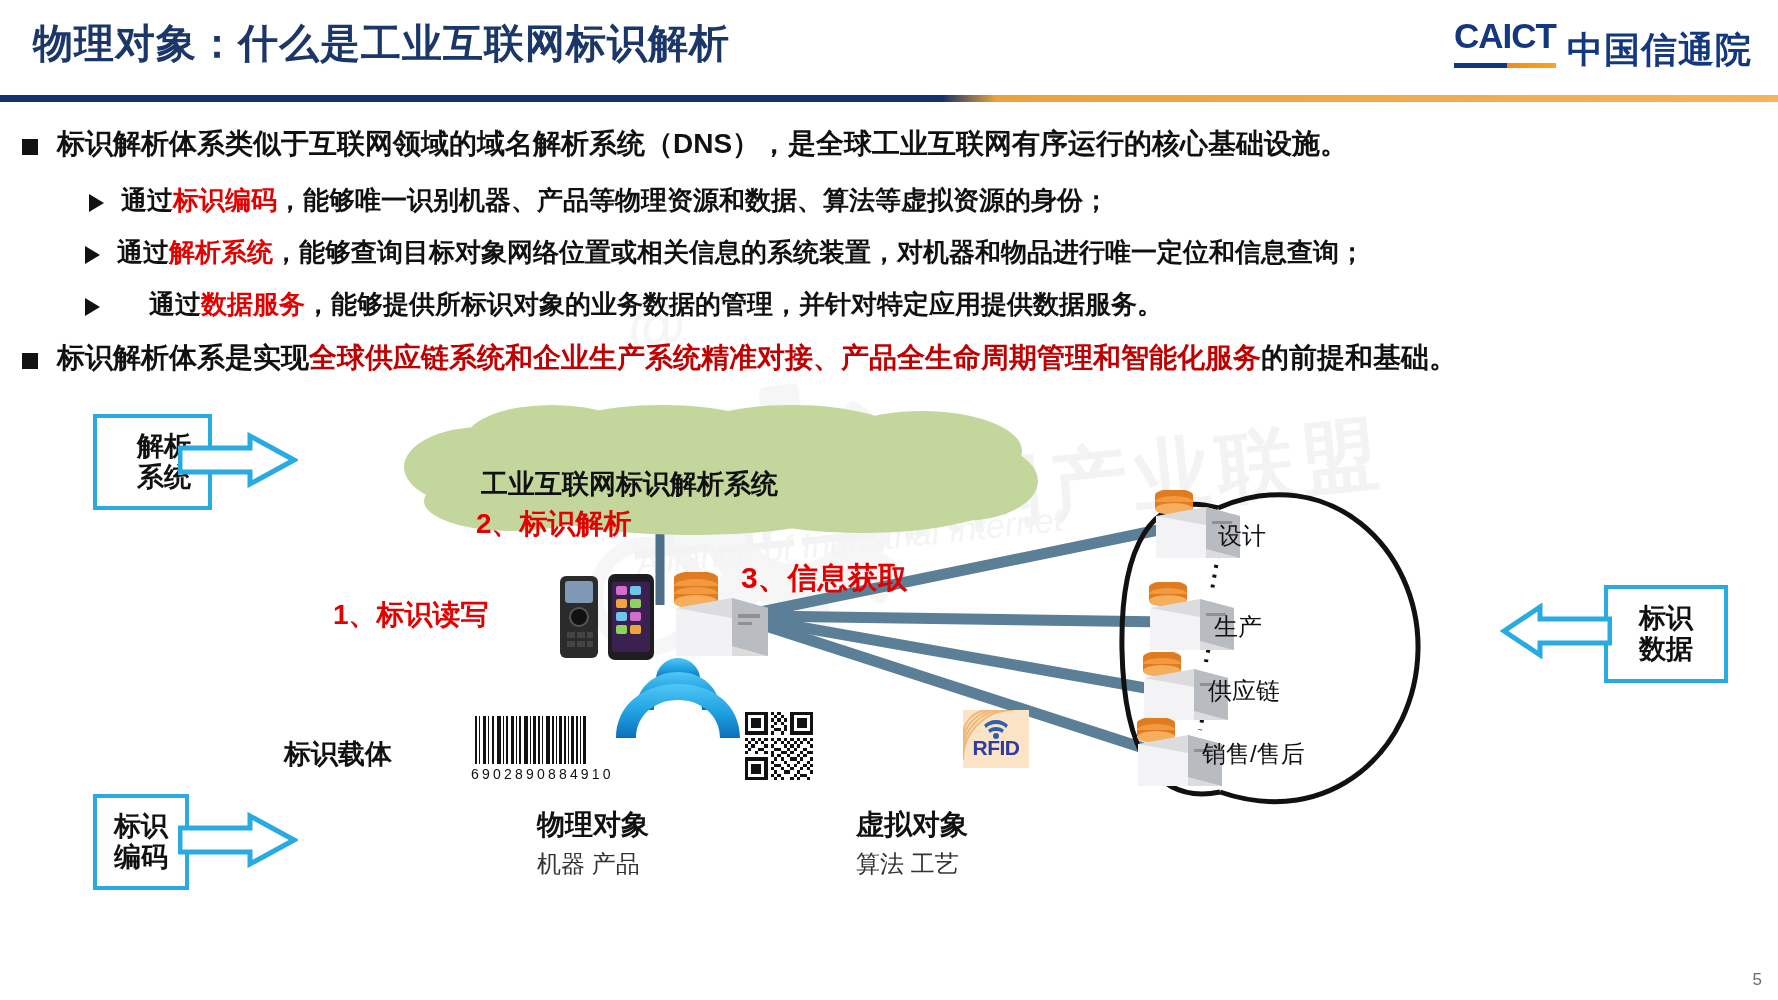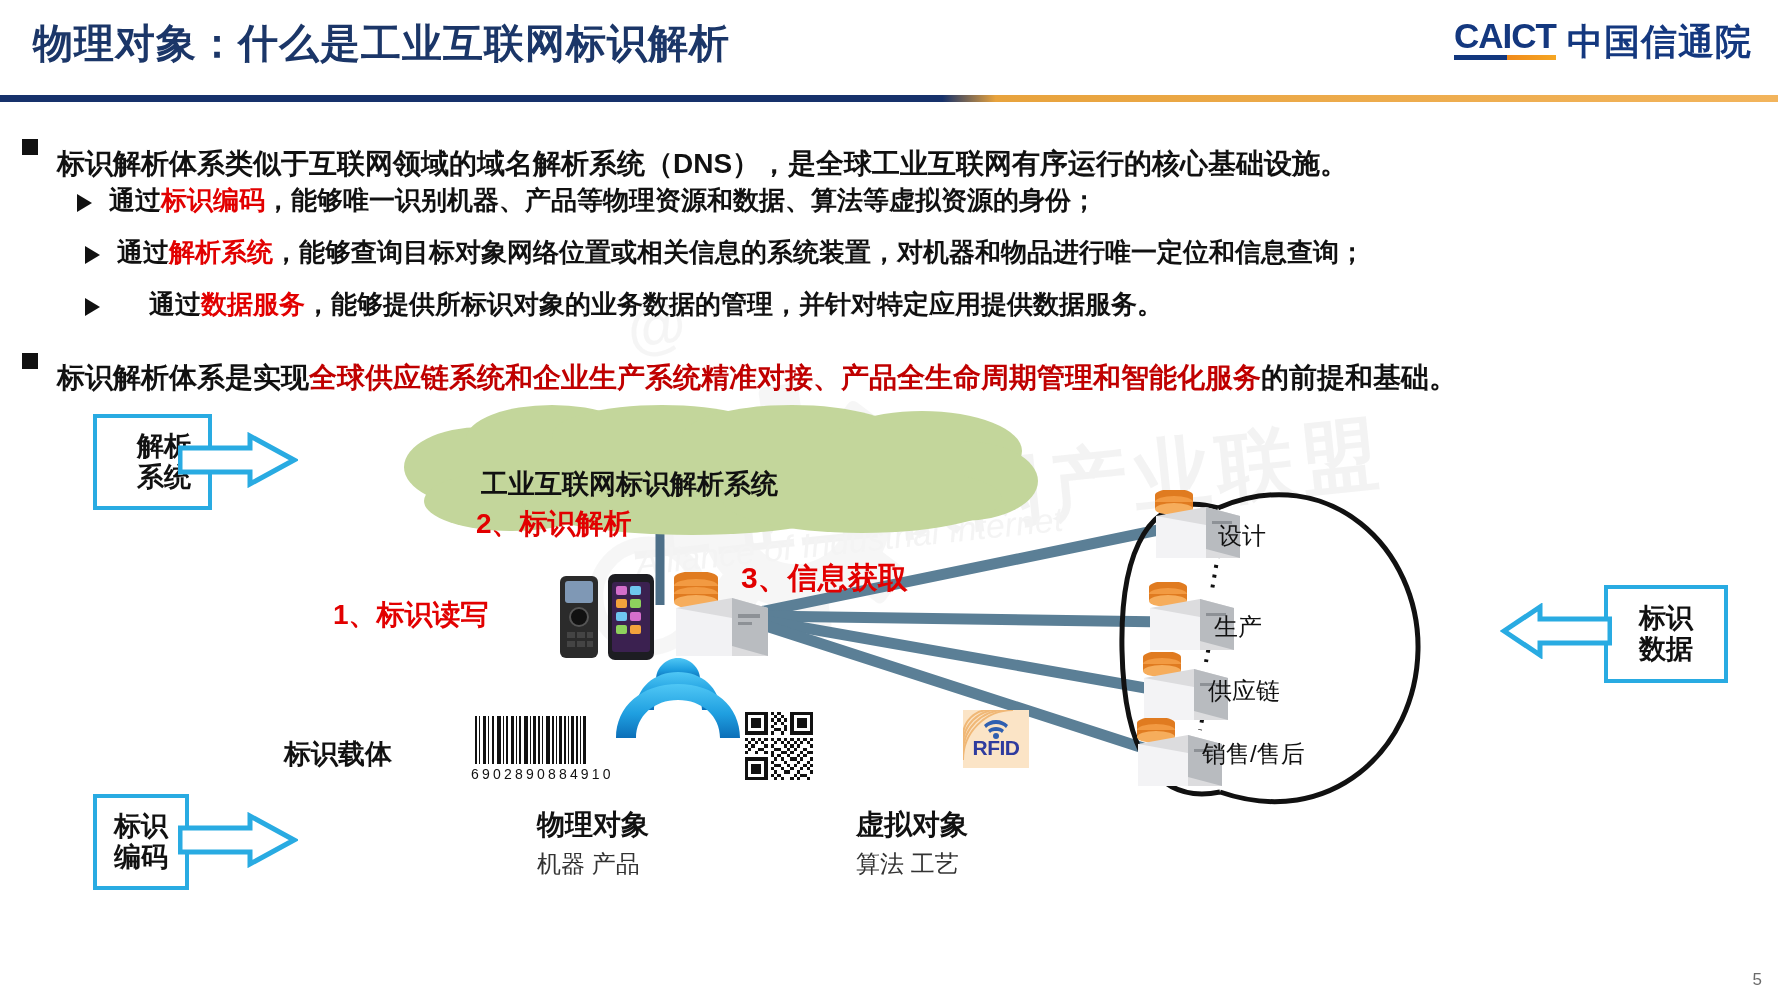--- a/index.html
+++ b/index.html
@@ -30,38 +30,38 @@
     white-space:nowrap;transform:rotate(-6deg);
   }
 
   
   .hdr-title{
     position:absolute;left:33px;top:16px;
     font-size:40px;font-weight:700;color:#1b3668;
     letter-spacing:1px;white-space:nowrap;
   }
   .logo{position:absolute;right:26px;top:18px;display:flex;align-items:flex-end;gap:11px;}
-  .logo-mark{position:relative;padding-bottom:7px;}
+  .logo-mark{position:relative;padding-bottom:15px;}
   .logo-caict{
     font-size:35px;font-weight:700;letter-spacing:-1px;
     color:#14387f;line-height:1;
   }
   .logo-ul{
     position:absolute;left:0;right:0;bottom:0;height:5px;
     background:linear-gradient(90deg,#12377e 0%,#12377e 52%,#f08a1b 52%,#f5a623 100%);
   }
   .logo-cn{font-size:36px;font-weight:700;color:#14387f;line-height:1;letter-spacing:1px;}
 
   .hdr-rule{position:absolute;left:0;top:95px;width:1778px;height:7px;
     background:linear-gradient(90deg,#16316b 0%,#16316b 53%,#e8a33d 56%,#f2b45c 100%);}
 
   
   .b1{position:absolute;display:flex;align-items:flex-start;}
   .sq{width:16px;height:16px;background:#111;margin-top:13px;margin-right:19px;flex:none;}
-  .b1-text{font-size:28px;font-weight:700;color:#111;line-height:1.25;white-space:nowrap;margin-top:20px;}
+  .b1-text{font-size:28px;font-weight:700;color:#111;line-height:1.25;white-space:nowrap;}
   .tri{
     width:0;height:0;margin-top:10px;margin-right:17px;flex:none;
     border-left:15px solid #111;border-top:9px solid transparent;border-bottom:9px solid transparent;
   }
   .b2{position:absolute;display:flex;align-items:flex-start;}
   .b2-text{font-size:26px;font-weight:700;color:#111;line-height:1.25;white-space:nowrap;}
   .red{color:#e20000;}
   .darkred{color:#c00000;}
 
   
@@ -131,21 +131,21 @@
     <div class="logo-cn">中国信通院</div>
   </div>
 
   <div class="hdr-rule"></div>
 
   <div class="b1" style="left:22px;top:126px;">
     <div class="sq"></div>
     <div class="b1-text">标识解析体系类似于互联网领域的域名解析系统（DNS），是全球工业互联网有序运行的核心基础设施。</div>
   </div>
 
-  <div class="b2" style="left:77px;top:184px;">
+  <div class="b2" style="left:89px;top:184px;">
     <div class="tri"></div>
     <div class="b2-text">
       <span>通过</span><span class="red">标识编码</span><span>，能够唯一识别机器、产品等物理资源和数据、算法等虚拟资源的身份；</span>
     </div>
   </div>
 
   <div class="b2" style="left:85px;top:236px;">
     <div class="tri"></div>
     <div class="b2-text">
       <span>通过</span><span class="red">解析系统</span><span>，能够查询目标对象网络位置或相关信息的系统装置，对机器和物品进行唯一定位和信息查询；</span>

